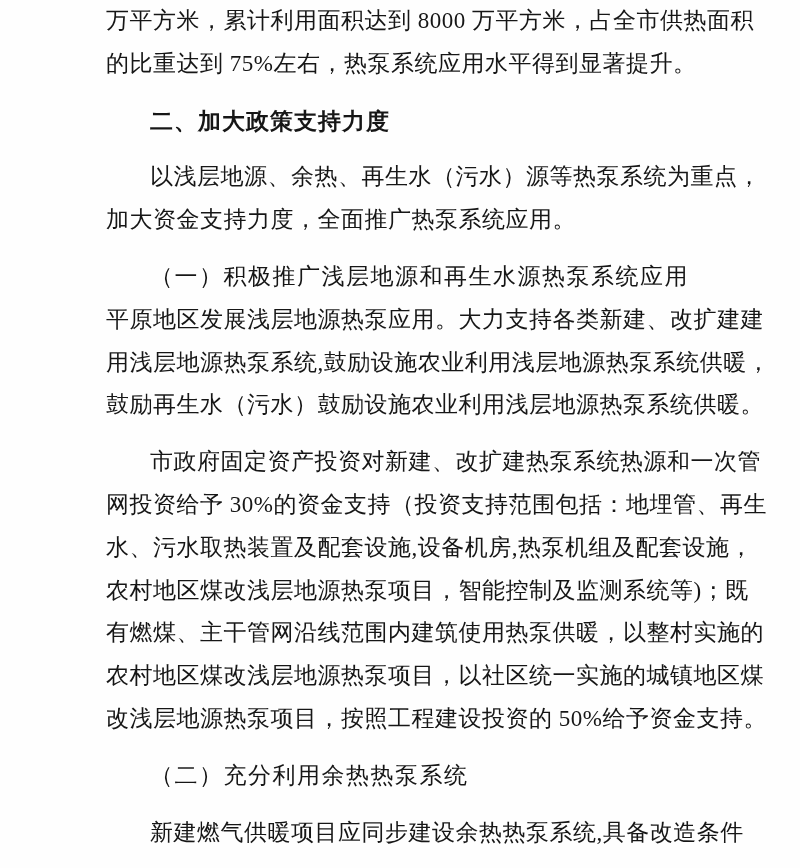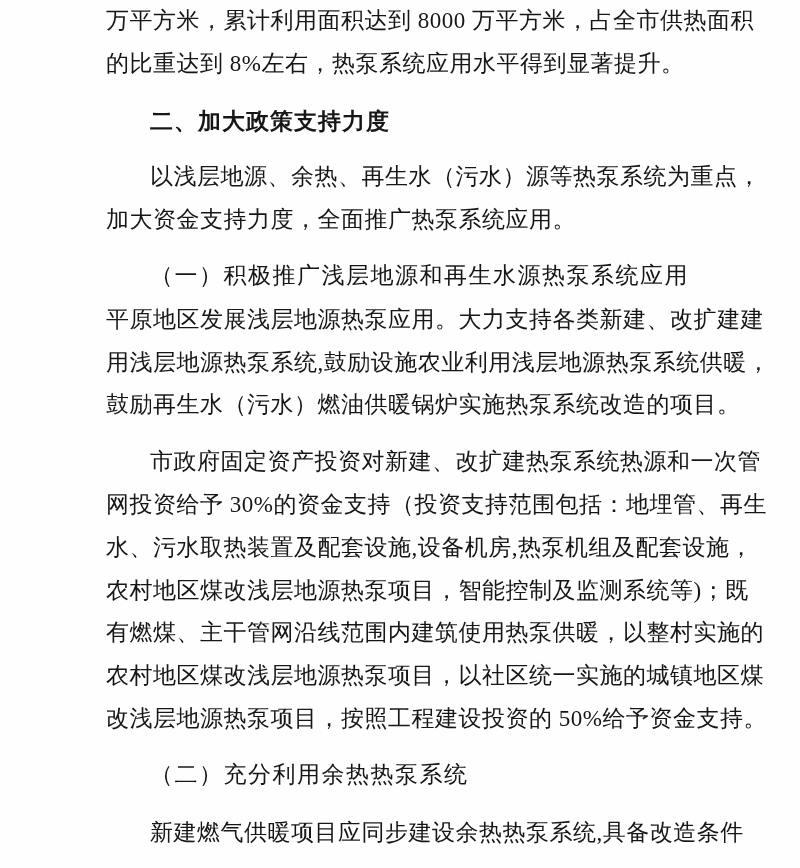--- a/index.html
+++ b/index.html
@@ -34,38 +34,38 @@
   .ind {
     text-indent: 44px;
     margin-top: 14px;
   }
   .h-bold {
     font-family: "Liberation Sans", sans-serif;
     font-weight: 700;
     letter-spacing: 1px;
   }
   .h-kai {
-    font-family: Liberation Mono, monospace;
+    font-family: Liberation Serif, serif;
     letter-spacing: 1.5px;
   }
 </style>
 </head>
 <body>
 
 <div class="page">
   <div class="content">
     <div class="ln">万平方米，累计利用面积达到 8000 万平方米，占全市供热面积</div>
-    <div class="ln">的比重达到 8%左右，热泵系统应用水平得到显著提升。</div>
+    <div class="ln">的比重达到 75%左右，热泵系统应用水平得到显著提升。</div>
     <div class="ln h-bold ind">二、加大政策支持力度</div>
     <div class="ln ind">以浅层地源、余热、再生水（污水）源等热泵系统为重点，</div>
     <div class="ln">加大资金支持力度，全面推广热泵系统应用。</div>
     <div class="ln h-kai ind">（一）积极推广浅层地源和再生水源热泵系统应用</div>
     <div class="ln">平原地区发展浅层地源热泵应用。大力支持各类新建、改扩建建</div>
     <div class="ln">用浅层地源热泵系统,鼓励设施农业利用浅层地源热泵系统供暖，</div>
-    <div class="ln">鼓励再生水（污水）燃油供暖锅炉实施热泵系统改造的项目。</div>
+    <div class="ln">鼓励再生水（污水）鼓励设施农业利用浅层地源热泵系统供暖。</div>
     <div class="ln ind">市政府固定资产投资对新建、改扩建热泵系统热源和一次管</div>
     <div class="ln">网投资给予 30%的资金支持（投资支持范围包括：地埋管、再生</div>
     <div class="ln">水、污水取热装置及配套设施,设备机房,热泵机组及配套设施，</div>
     <div class="ln">农村地区煤改浅层地源热泵项目，智能控制及监测系统等)；既</div>
     <div class="ln">有燃煤、主干管网沿线范围内建筑使用热泵供暖，以整村实施的</div>
     <div class="ln">农村地区煤改浅层地源热泵项目，以社区统一实施的城镇地区煤</div>
     <div class="ln">改浅层地源热泵项目，按照工程建设投资的 50%给予资金支持。</div>
     <div class="ln h-kai ind">（二）充分利用余热热泵系统</div>
     <div class="ln ind">新建燃气供暖项目应同步建设余热热泵系统,具备改造条件</div>
   </div>

